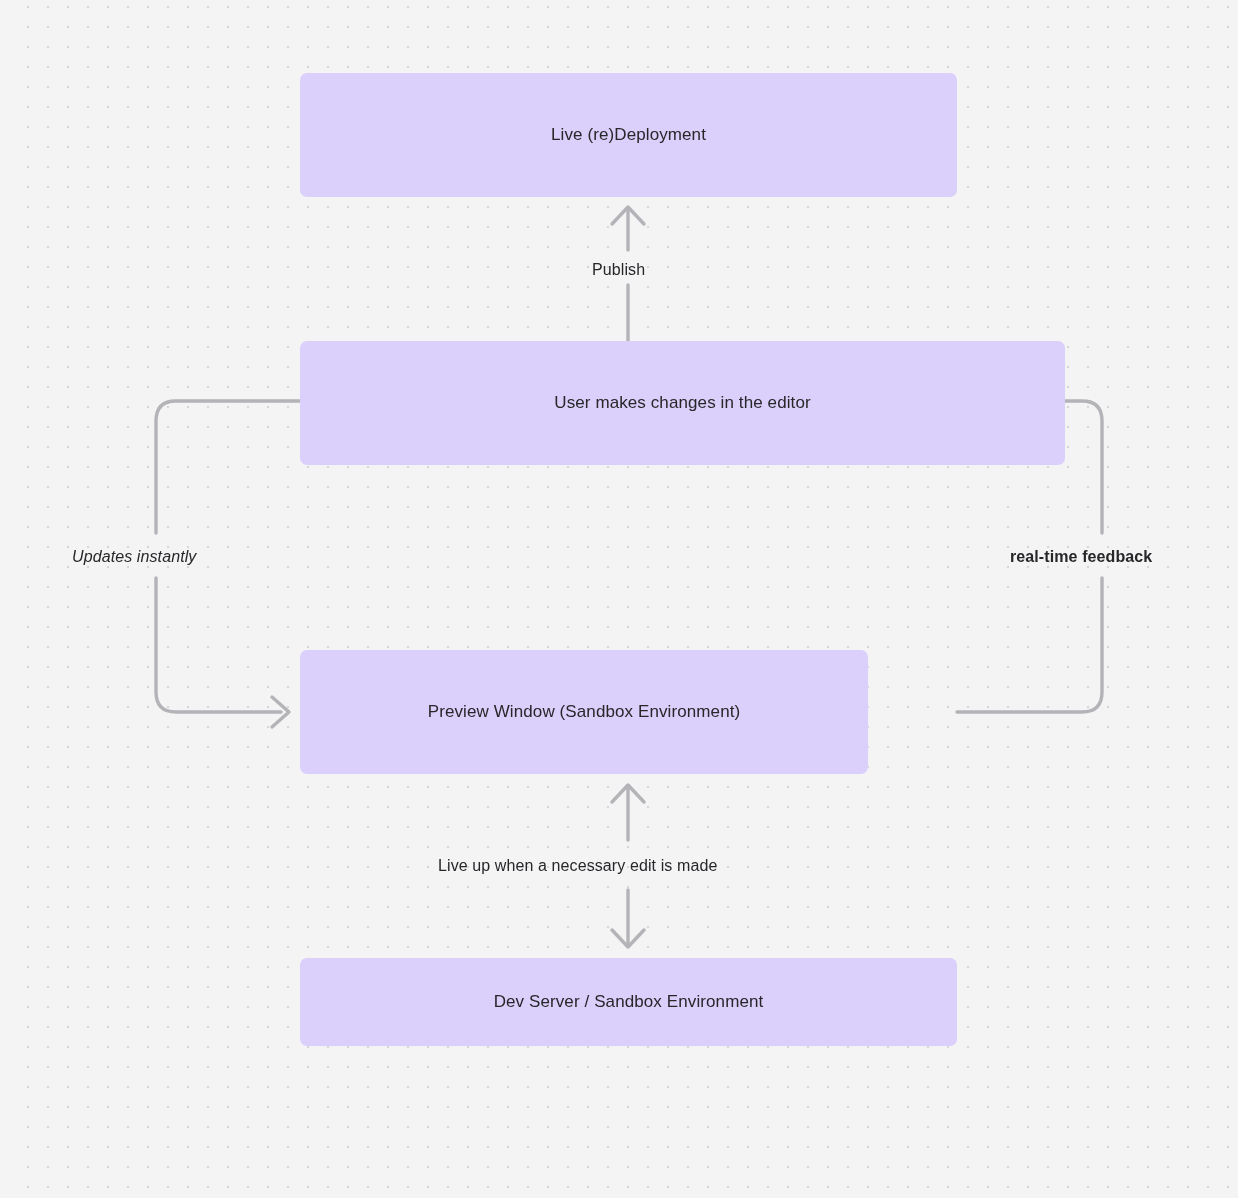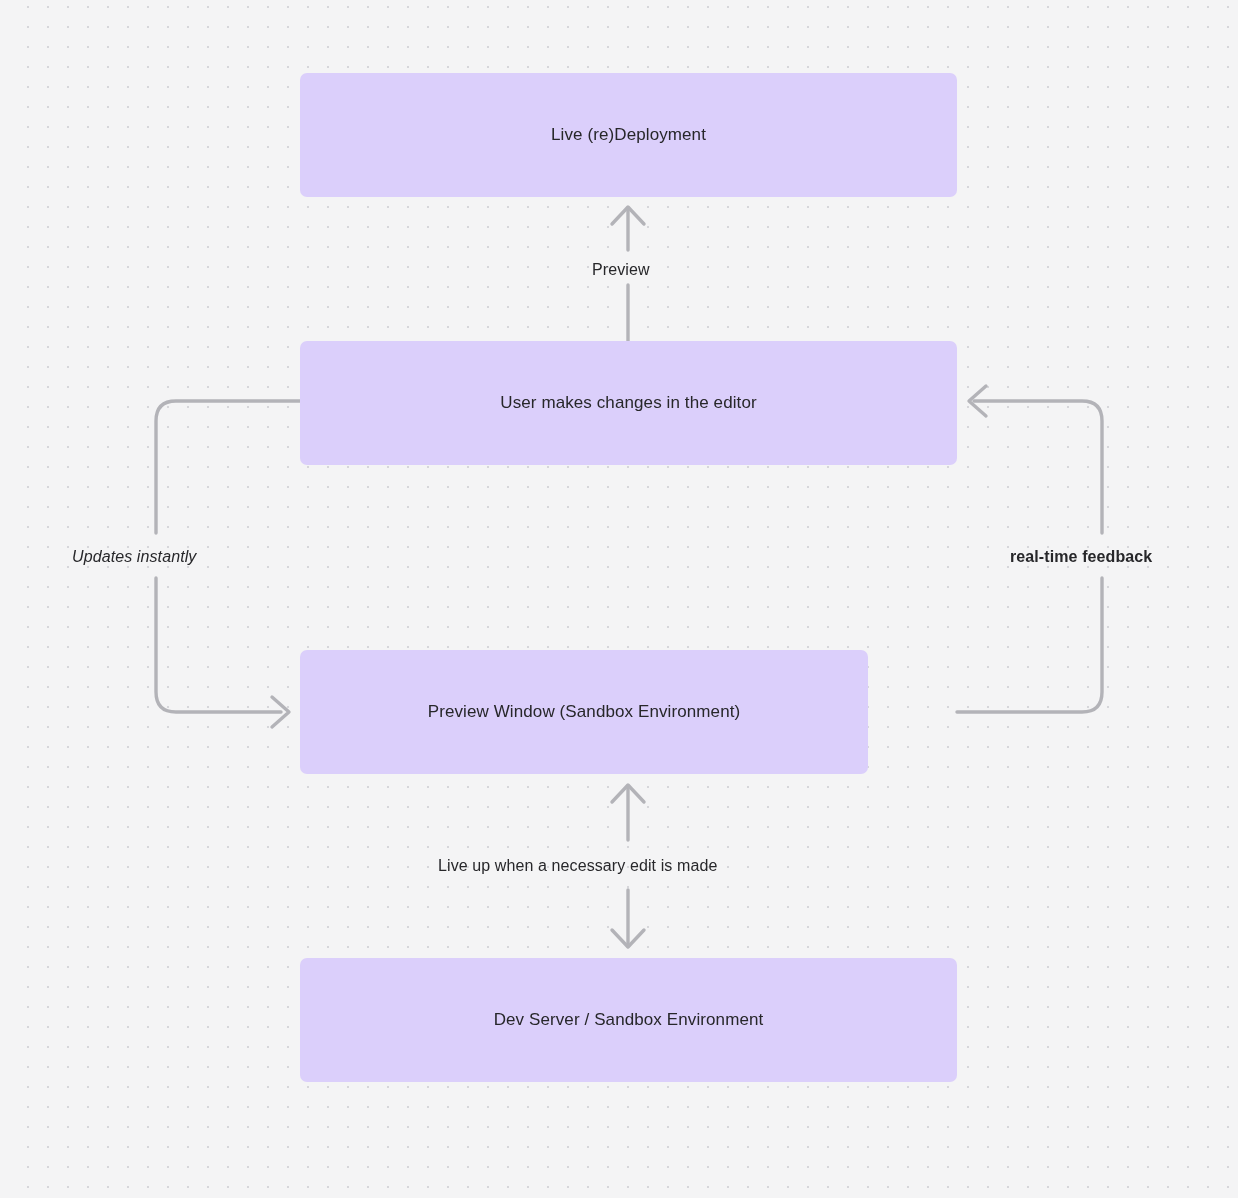--- a/index.html
+++ b/index.html
@@ -44,23 +44,23 @@
     justify-content: center;
     color: #27272a;
     font-size: 17px;
     font-weight: 400;
     letter-spacing: 0.1px;
     text-align: center;
     line-height: 1.3;
   }
 
   .node-live      { left: 277px; top: 73px;  width: 657px; height: 124px; }
-  .node-editor    { left: 277px; top: 341px; width: 657px; height: 124px; }
+  .node-editor    { left: 277px; top: 341px; width: 765px; height: 124px; }
   .node-preview   { left: 277px; top: 650px; width: 568px; height: 124px; }
-  .node-devserver { left: 277px; top: 958px; width: 657px; height: 124px; }
+  .node-devserver { left: 277px; top: 958px; width: 657px; height: 88px; }
 
   .edge-label {
     position: absolute;
     color: #27272a;
     font-size: 16px;
     font-weight: 400;
     letter-spacing: 0.1px;
     white-space: nowrap;
     line-height: 1;
   }
@@ -115,18 +115,18 @@
   </div>
 
   <div class="node node-preview">
     <span>Preview Window (Sandbox Environment)</span>
   </div>
 
   <div class="node node-devserver">
     <span>Dev Server / Sandbox Environment</span>
   </div>
 
-  <div class="edge-label lbl-publish">Preview</div>
+  <div class="edge-label lbl-publish">Publish</div>
   <div class="edge-label lbl-updates">Updates instantly</div>
   <div class="edge-label lbl-realtime">real-time feedback</div>
   <div class="edge-label lbl-spun">Live up when a necessary edit is made</div>
 
 </div>
 
 </body></html>

